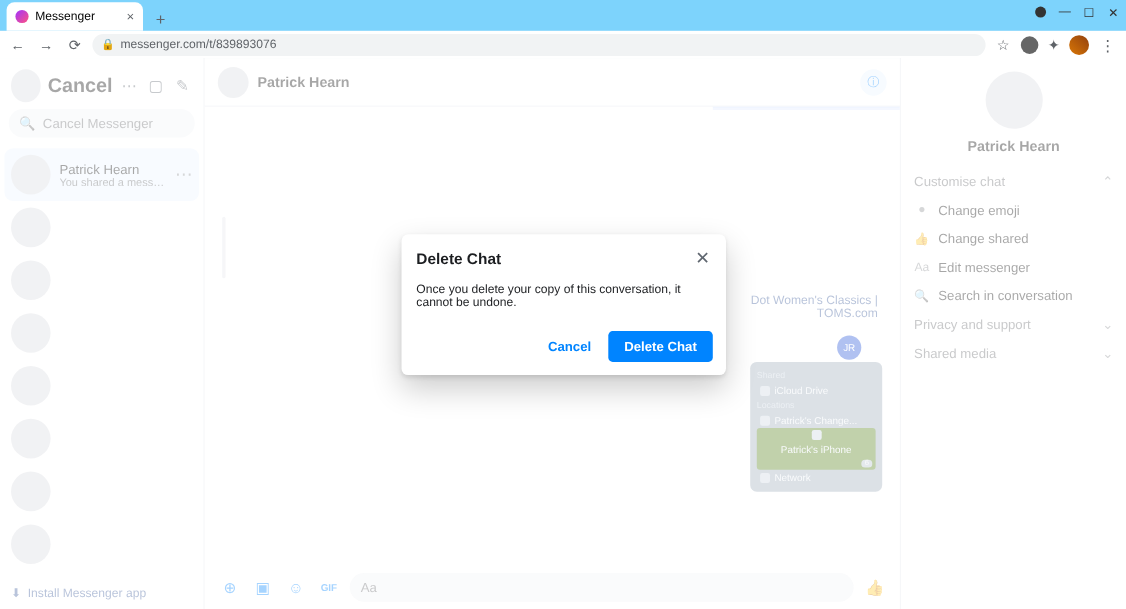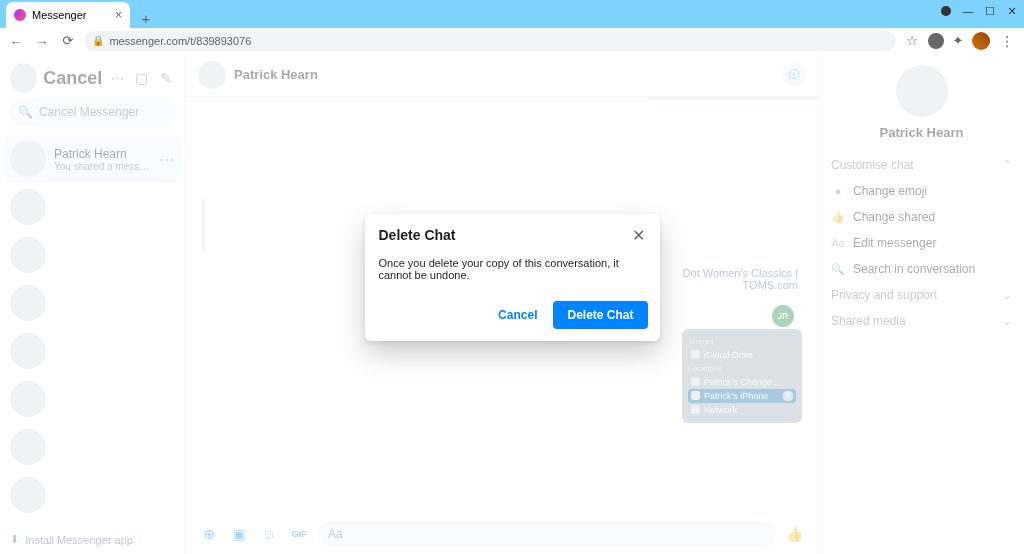--- a/index.html
+++ b/index.html
@@ -52,25 +52,25 @@
 .install-row { padding:8px 10px; font-size:11px; color:#385898; display:flex; align-items:center; gap:6px; cursor:pointer; }
 
 .mid-col { flex:1; display:flex; flex-direction:column; min-width:0; position:relative; }
 .chat-hdr { height:44px; display:flex; align-items:center; padding:0 12px; gap:8px; border-bottom:1px solid #e4e6eb; }
 .chat-av { width:28px; height:28px; border-radius:50%; background:#d8dadf; }
 .chat-name { font-size:13px; font-weight:600; color:#050505; flex:1; }
 .chat-ic { width:24px; height:24px; border-radius:50%; background:#e7f3ff; color:#0084ff; display:flex; align-items:center; justify-content:center; font-size:11px; cursor:pointer; }
 .chat-body { flex:1; position:relative; overflow:hidden; }
 .sep-bar { position:absolute; left:16px; top:100px; width:3px; height:56px; background:#e4e6eb; border-radius:2px; }
 .msg-link { position:absolute; right:20px; top:170px; font-size:11px; color:#385898; text-align:right; max-width:160px; }
-.jr-badge { position:absolute; right:24px; top:208px; width:22px; height:22px; border-radius:50%; background:#15803d; display:flex; align-items:center; justify-content:center; font-size:9px; color:#fff; }
+.jr-badge { position:absolute; right:35px; top:208px; width:22px; height:22px; border-radius:50%; background:#1d4ed8; display:flex; align-items:center; justify-content:center; font-size:9px; color:#fff; }
 .finder { position:absolute; right:16px; top:232px; width:120px; background:#9aa9b8; border-radius:6px; padding:6px; font-size:9px; color:#eef2f6; }
 .finder-hd { font-size:8px; color:#cbd5e0; margin:2px 0; }
-.finder-item { padding:2px 3px; border-radius:3px; display:flex; gap:4px; }
-.finder-item.sel { background:#0369a1; }
+.finder-item { padding:2px 3px; border-radius:3px; display:flex; align-items:center; gap:4px; }
+.finder-item.sel { background:#4d7c0f;flex-direction:column; }
 .fi-ic { width:9px; height:9px; border-radius:2px; background:#cbd5e0; }
 .fi-badge { margin-left:auto; font-size:7px; background:#b3c0cc; padding:0 3px; border-radius:4px; }
 .blurred-msgs { position:absolute; right:16px; bottom:62px; width:160px; display:flex; flex-direction:column; gap:8px; }
 .blurred-card { height:26px; border-radius:12px; background:none; border:1px solid transparent; }
 
 .composer { height:40px; display:flex; align-items:center; padding:0 12px; gap:8px; }
 .comp-ic { width:22px; height:22px; color:#0084ff; display:flex; align-items:center; justify-content:center; cursor:pointer; font-size:14px; }
 
 .right-col { width:206px; border-left:1px solid #e4e6eb; display:flex; flex-direction:column; align-items:center; padding:12px 8px; background:#fff; }
 .big-av { width:52px; height:52px; border-radius:50%; background:#d8dadf; margin-bottom:8px; }

